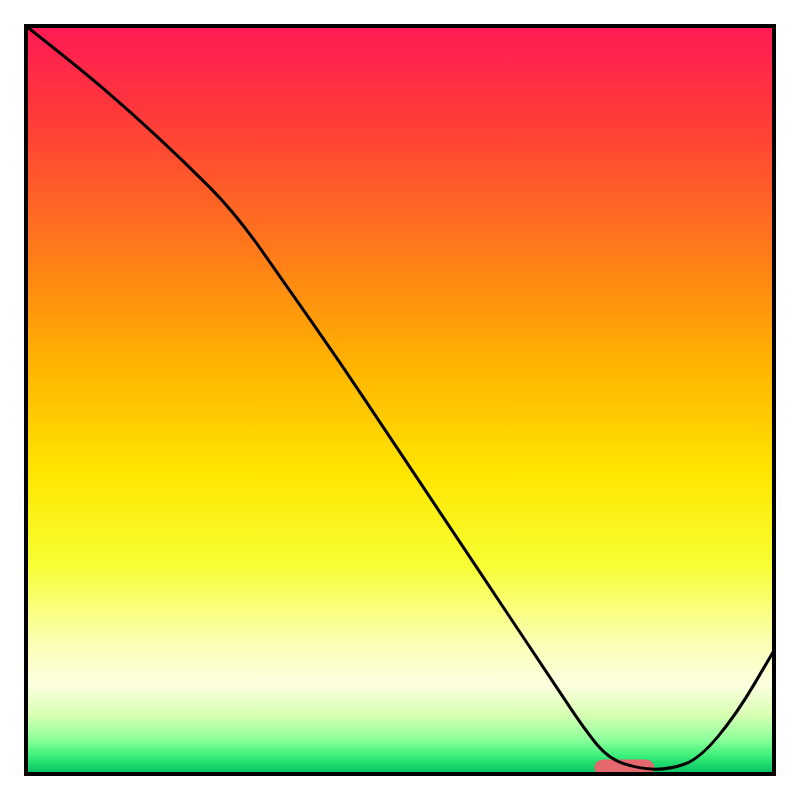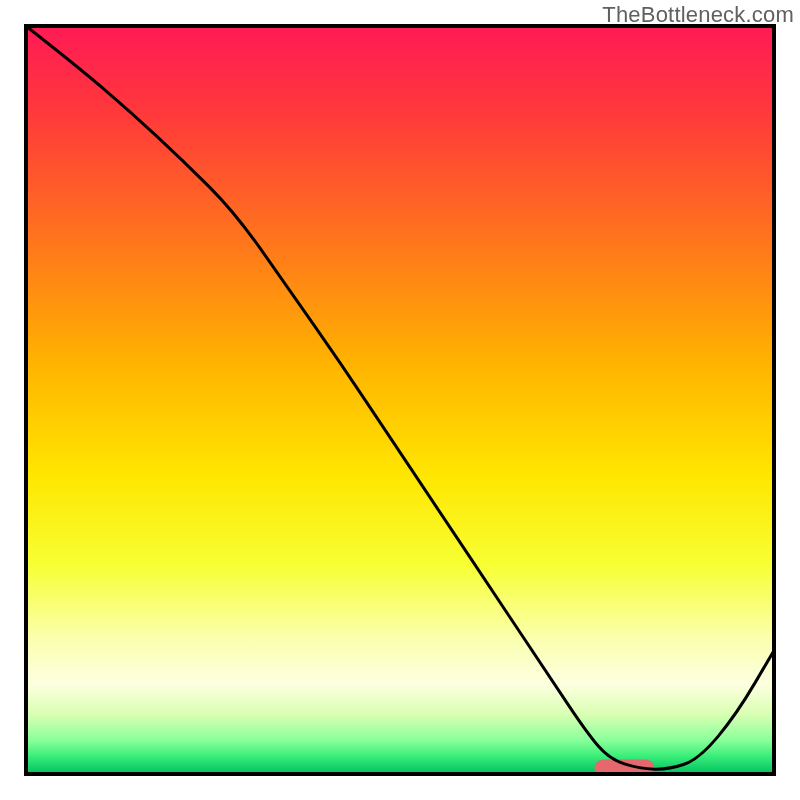--- a/index.html
+++ b/index.html
@@ -31,21 +31,20 @@
     left: 0;
     top: 0;
     width: 800px;
     height: 800px;
   }
 </style>
 </head>
 <body>
 
 <div class="chart-container">
-  <div class="watermark">TheBottleneck.com</div>
   <svg class="plot" viewBox="0 0 800 800">
     <defs>
       <linearGradient id="bgGrad" x1="0" y1="0" x2="0" y2="1">
           <stop offset="0%" stop-color="#ff1a55"></stop>
           <stop offset="12%" stop-color="#ff3a3a"></stop>
           <stop offset="30%" stop-color="#ff7a1a"></stop>
           <stop offset="45%" stop-color="#ffb300"></stop>
           <stop offset="60%" stop-color="#ffe600"></stop>
           <stop offset="72%" stop-color="#f7ff33"></stop>
           <stop offset="82%" stop-color="#fbffb0"></stop>

